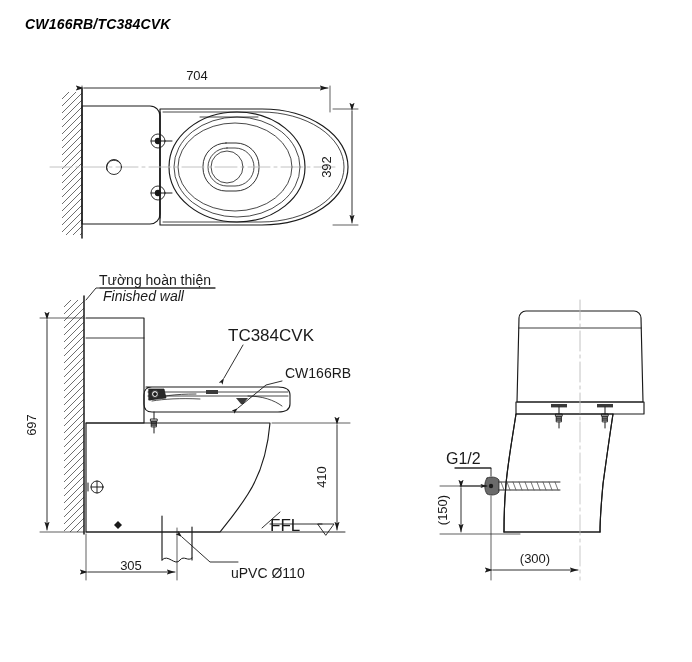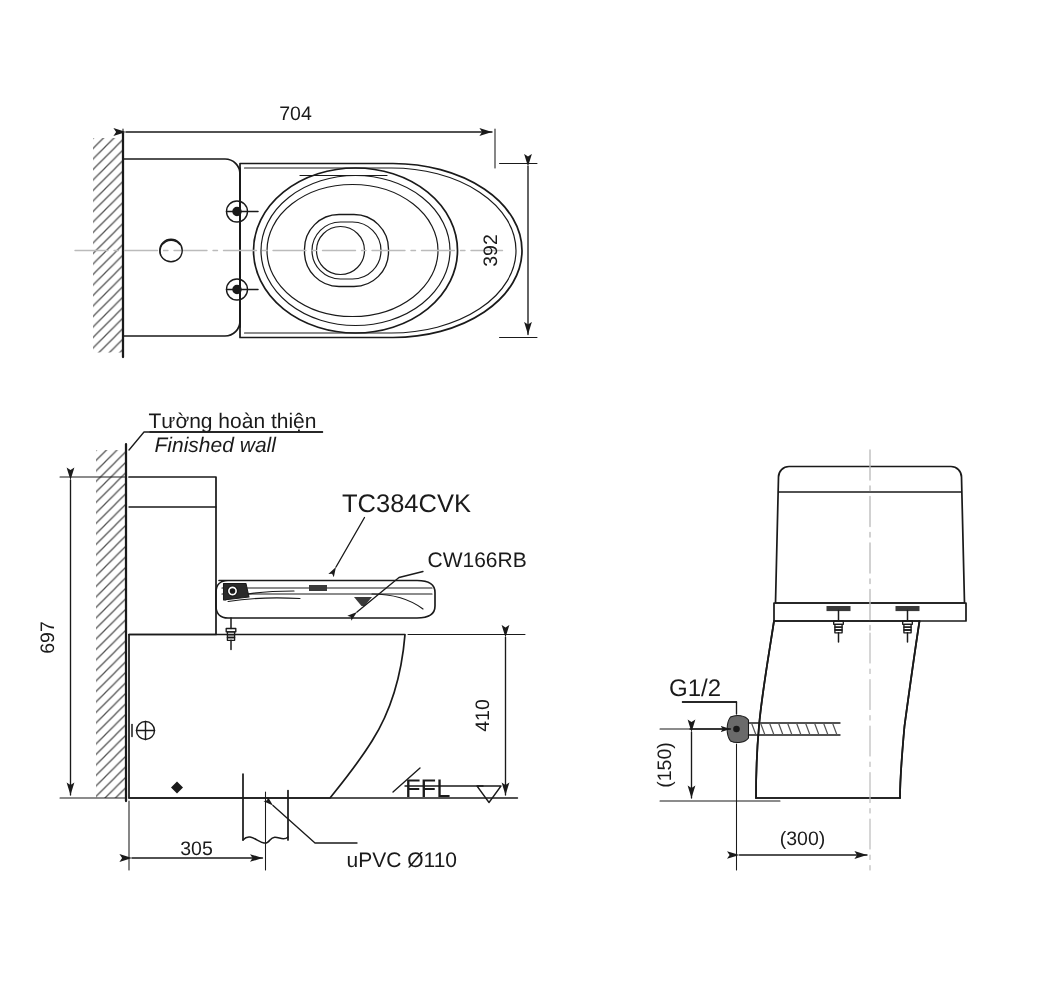--- a/index.html
+++ b/index.html
@@ -18,20 +18,21 @@
   text{font-family:"Liberation Sans","DejaVu Sans",sans-serif;fill:#1a1a1a;}
   .dimtxt{font-size:13px;}
   .lbl{font-size:14px;}
   .ital{font-style:italic;}
 </style>
 </head>
 <body>
 
 <div id="sheet">
 
+  <div class="title">CW166RB/TC384CVK</div>
 
   <svg viewBox="0 0 692 662">
     <defs>
       <marker id="ah" markerWidth="9" markerHeight="9" refX="8.4" refY="3" orient="auto" markerUnits="userSpaceOnUse">
         <path d="M0,0.4 L8.4,3 L0,5.6 L1.8,3 Z" fill="#1a1a1a"></path>
       </marker>
       <marker id="ahs" markerWidth="7" markerHeight="7" refX="6.6" refY="2.4" orient="auto" markerUnits="userSpaceOnUse">
         <path d="M0,0.3 L6.6,2.4 L0,4.5 L1.4,2.4 Z" fill="#1a1a1a"></path>
       </marker>
       <pattern id="wallhatch" width="7" height="7" patternUnits="userSpaceOnUse" patternTransform="rotate(0)">

